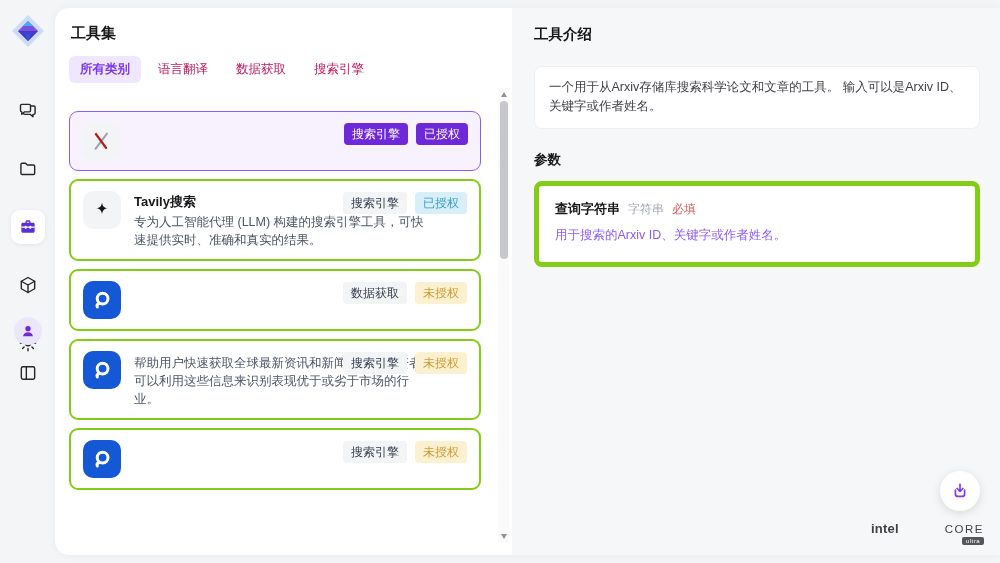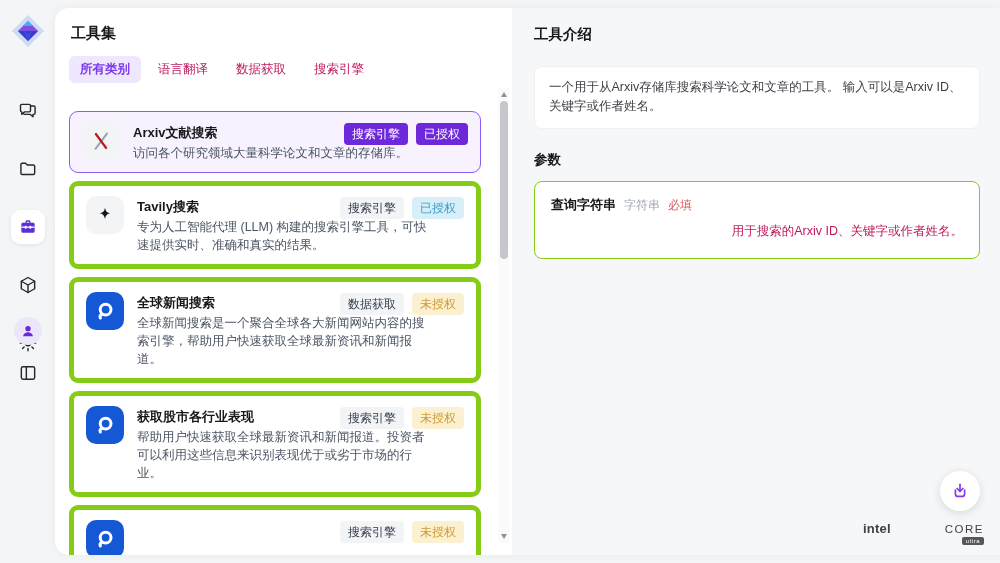--- a/index.html
+++ b/index.html
@@ -28,21 +28,21 @@
 
   
   .list-pane { width:457px; position:relative; padding:16px 0 0 14px; }
   .pane-title { font-size:15px; font-weight:700; color:#18181b; margin:0 2px 13px; }
   .tabs { display:flex; align-items:center; gap:6px; margin-bottom:28px; }
   .tab { border:none; background:transparent; font-size:12.5px; color:#be185d;
     padding:5px 11px; border-radius:6px; cursor:pointer;
     font-family:inherit; }
   .tab.active { background:#efe7fd; color:#7c3aed; font-weight:600; }
   .cards { display:flex; flex-direction:column; gap:8px; width:412px; height:451px; overflow:hidden; }
-  .card { position:relative; display:flex; gap:13px; background:#fff; border:5px solid #84cc16;
+  .card { position:relative; display:flex; gap:13px; background:#fff; border:2px solid #84cc16;
     border-radius:9px; padding:10px 12px; cursor:pointer; }
   .card.selected { background:#f7f2fe; border:1.5px solid #8b5cf6; }
   .card-icon { flex:0 0 38px; width:38px; height:38px; border-radius:10px; background:#f3f4f6;
     display:flex; align-items:center; justify-content:center; font-size:17px; color:#111; }
   .card-icon.blue { background:var(--tool-blue,#1558d6); }
   .card-body { flex:1; min-width:0; }
   .card-title { font-size:13px; font-weight:700; color:#18181b; line-height:17px; margin-top:2px; }
   .card-desc { font-size:12.5px; color:#4b5563; line-height:18px; margin-top:3px; max-width:296px; }
   .card-badges { position:absolute; right:12px; top:11px; display:flex; gap:8px; }
   .badge { font-size:12px; line-height:16px; padding:3px 8px; border-radius:4px; white-space:nowrap; }
@@ -60,33 +60,33 @@
     border-left:3.5px solid transparent; border-right:3.5px solid transparent; }
   .sb-up { top:4px; border-bottom:5px solid #909095; }
   .sb-down { bottom:4px; border-top:5px solid #909095; }
 
   
   .detail-pane { flex:1; background:#f6f7f9; padding:17px 20px 0 22px; position:relative; }
   .detail-title { font-size:14.5px; font-weight:700; color:#18181b; margin-bottom:22px; }
   .section-title { font-size:13.5px; font-weight:700; color:#18181b; margin-bottom:12px; }
   .intro-box { background:#fff; border:1px solid #f0f0f3; border-radius:8px;
     padding:11px 14px; font-size:12.5px; color:#3f3f46; line-height:1.55; margin-bottom:22px; }
-  .param-box { background:#fff; border:1px solid #84cc16; border-radius:8px; padding:14px 16px 18px;text-align:right; }
+  .param-box { background:#fff; border:5px solid #84cc16; border-radius:8px; padding:14px 16px 18px; }
   .param-head { display:flex; align-items:baseline; gap:8px; }
   .param-name { font-size:13px; font-weight:700; color:#18181b; }
   .param-type { font-size:12px; color:#9ca3af; }
   .param-required { font-size:12px; color:var(--required,#e05656); }
-  .param-desc { font-size:12.5px; color:#be185d; margin-top:9px;margin-left:44px; }
+  .param-desc { font-size:12.5px; color:#8b5cf6; margin-top:9px; }
 
   .fab { position:absolute; right:20px; bottom:44px; width:40px; height:40px; border-radius:50%;
     background:#fff; box-shadow:0 2px 10px rgba(0,0,0,.13); border:none; cursor:pointer;
     display:flex; align-items:center; justify-content:center; }
   .intel { position:absolute; right:16px; bottom:10px; display:flex; flex-direction:column;
     align-items:flex-end; color:#3f3f44; }
-  .intel-row { display:flex; align-items:baseline; gap:8px;text-align:right; }
+  .intel-row { display:flex; align-items:baseline; gap:0;text-align:right; }
   .intel-word { font-size:13px; font-weight:700; letter-spacing:.2px; }
   .intel-core { font-size:11.5px; font-weight:400; letter-spacing:1.5px;margin-left:46px; }
   .intel-badge { background:#55555a; color:#fff; font-size:6px; letter-spacing:.5px;
     padding:1px 4px; border-radius:2px; margin-top:1px; }
 
   svg { display:block; }
 </style>
 </head>
 <body>
 
@@ -178,24 +178,20 @@
           <button class="tab">搜索引擎</button>
         </div>
       <div class="cards">
   <div class="card selected">
     <div class="card-icon">
               <svg width="22" height="22" viewBox="0 0 24 24" stroke-linecap="round">
                 <path d="M18.5 4 6 20.5" stroke="#9ca3af" stroke-width="2.2" fill="none"></path>
                 <path d="M6.5 4.5 17.5 19.5" stroke="#b91c1c" stroke-width="2.6" fill="none"></path>
               </svg>
             </div>
-    <div class="card-body">
-      <div class="card-title">Arxiv文献搜索</div>
-      <div class="card-desc">访问各个研究领域大量科学论文和文章的存储库。</div>
-    </div>
     <div class="card-badges">
       <span class="badge cat solid">搜索引擎</span>
       <span class="badge auth solid">已授权</span>
     </div>
   </div>
 
   <div class="card">
     <div class="card-icon">
               <svg width="20" height="20" viewBox="0 0 24 24" fill="#17171a">
                 <path d="M12 3c.7 4.5 2.5 6.6 7 7-4.5.4-6.3 2.5-7 7-.7-4.5-2.5-6.6-7-7 4.5-.4 6.3-2.5 7-7z"></path>
@@ -211,39 +207,34 @@
     </div>
   </div>
 
   <div class="card">
     <div class="card-icon blue">
               <svg width="24" height="24" viewBox="0 0 24 24" fill="none" stroke="#fff" stroke-width="3" stroke-linecap="round">
                 <circle cx="12.6" cy="10.6" r="5.4"></circle>
                 <path d="M9 15.4c-1.6.8-2.3 2.2-1.7 3.6"></path>
               </svg>
             </div>
-    <div class="card-body">
-      <div class="card-title">全球新闻搜索</div>
-      <div class="card-desc">全球新闻搜索是一个聚合全球各大新闻网站内容的搜索引擎，帮助用户快速获取全球最新资讯和新闻报道。</div>
-    </div>
     <div class="card-badges">
       <span class="badge cat">数据获取</span>
       <span class="badge auth no">未授权</span>
     </div>
   </div>
 
   <div class="card">
     <div class="card-icon blue">
               <svg width="24" height="24" viewBox="0 0 24 24" fill="none" stroke="#fff" stroke-width="3" stroke-linecap="round">
                 <circle cx="12.6" cy="10.6" r="5.4"></circle>
                 <path d="M9 15.4c-1.6.8-2.3 2.2-1.7 3.6"></path>
               </svg>
             </div>
     <div class="card-body">
-      <div class="card-title">获取股市各行业表现</div>
       <div class="card-desc">帮助用户快速获取全球最新资讯和新闻报道。投资者可以利用这些信息来识别表现优于或劣于市场的行业。</div>
     </div>
     <div class="card-badges">
       <span class="badge cat">搜索引擎</span>
       <span class="badge auth no">未授权</span>
     </div>
   </div>
 
   <div class="card">
     <div class="card-icon blue">

